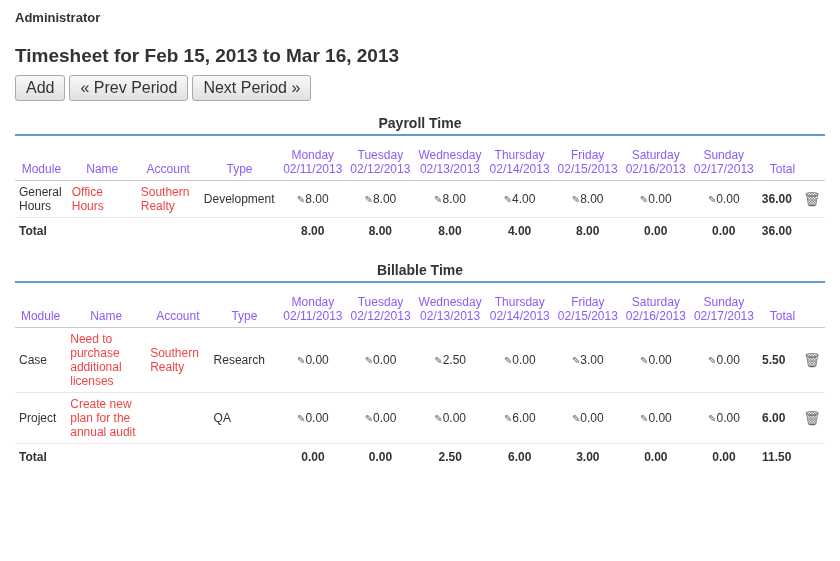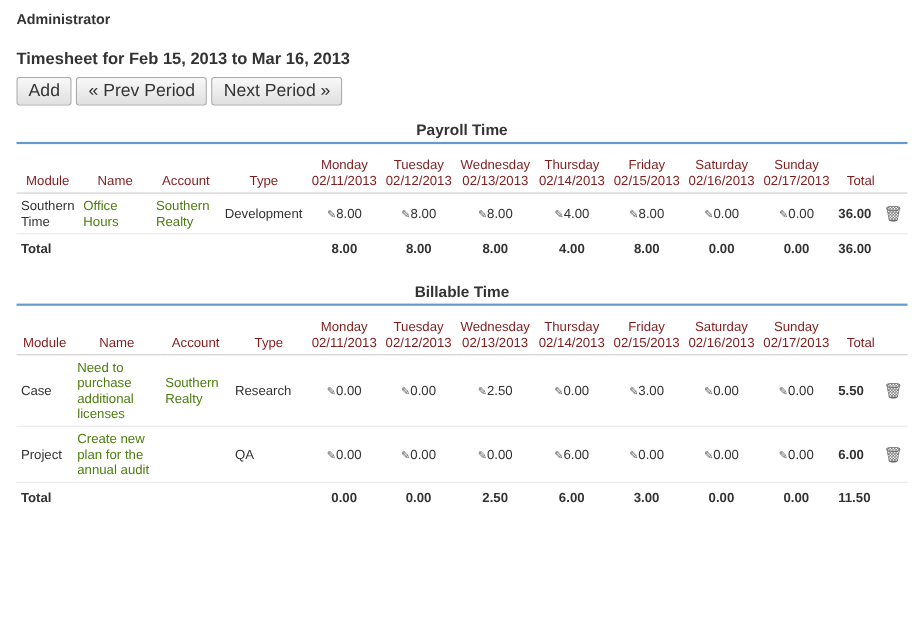--- a/index.html
+++ b/index.html
@@ -11,21 +11,21 @@
       padding: 10px 15px;
       width: 840px;
     }
     .admin-title {
       font-weight: bold;
       font-size: 13px;
       margin-bottom: 20px;
     }
     .timesheet-period {
       font-weight: bold;
-      font-size: 15px;
+      font-size: 19px;
       margin-bottom: 8px;
     }
     .btn-group {
       display: flex;
       gap: 4px;
       margin-bottom: 14px;
     }
     .btn {
       padding: 3px 10px;
       font-size: 16px;
@@ -49,21 +49,21 @@
       margin-bottom: 20px;
     }
     table {
       width: 100%;
       border-collapse: collapse;
       font-size: 12px;
     }
     th {
       text-align: center;
       padding: 4px 4px;
-      color: #7f1d1d;
+      color: #8b5cf6;
       background: #fff;
       border-bottom: 1px solid #ccc;
       font-weight: normal;
       vertical-align: bottom;
     }
     th.left-align { text-align: center; }
     td {
       padding: 4px 4px;
       vertical-align: middle;
       border-bottom: 1px solid #e8e8e8;
@@ -71,21 +71,21 @@
     }
     td.left-align { text-align: left; }
     td.total-col { font-weight: bold; }
     .total-row td {
       font-weight: bold;
       border-top: 1px solid #aaa;
       border-bottom: none;
       padding-top: 6px;
     }
     a {
-      color: #4d7c0f;
+      color: #ef4444;
       text-decoration: none;
     }
     .delete-icon {
       color: #666;
       cursor: pointer;
       font-size: 14px;
     }
     .col-module { width: 55px; text-align: left; }
     .col-name { width: 100px; text-align: left; }
     .col-account { width: 70px; text-align: left; }
@@ -154,21 +154,21 @@
           <span>02/17/2013</span>
         </th>
         <th class="col-total">
           <span>Total</span>
         </th>
         <th class="col-action"></th>
       </tr>
     </thead>
     <tbody id="payroll-tbody">
     <tr>
-    <td class="left-align col-module">Southern Time</td>
+    <td class="left-align col-module">General Hours</td>
     <td class="left-align col-name"><a href="#">Office Hours</a></td>
     <td class="left-align col-account"><a href="#">Southern Realty</a></td>
     <td class="left-align col-type">Development</td>
     <td class="col-day"><span style="color:#666;font-size:10px">✎</span>8.00</td>
     <td class="col-day"><span style="color:#666;font-size:10px">✎</span>8.00</td>
     <td class="col-day"><span style="color:#666;font-size:10px">✎</span>8.00</td>
     <td class="col-day"><span style="color:#666;font-size:10px">✎</span>4.00</td>
     <td class="col-day"><span style="color:#666;font-size:10px">✎</span>8.00</td>
     <td class="col-day"><span style="color:#666;font-size:10px">✎</span>0.00</td>
     <td class="col-day"><span style="color:#666;font-size:10px">✎</span>0.00</td>

